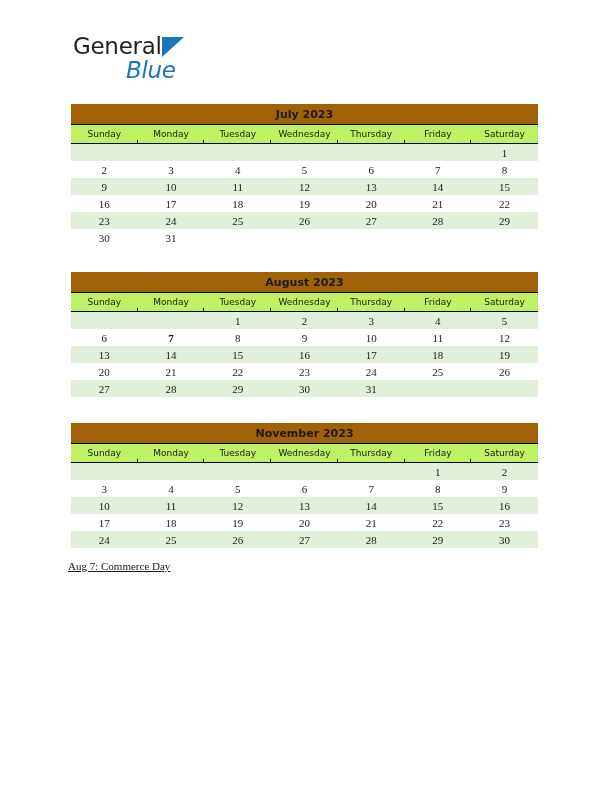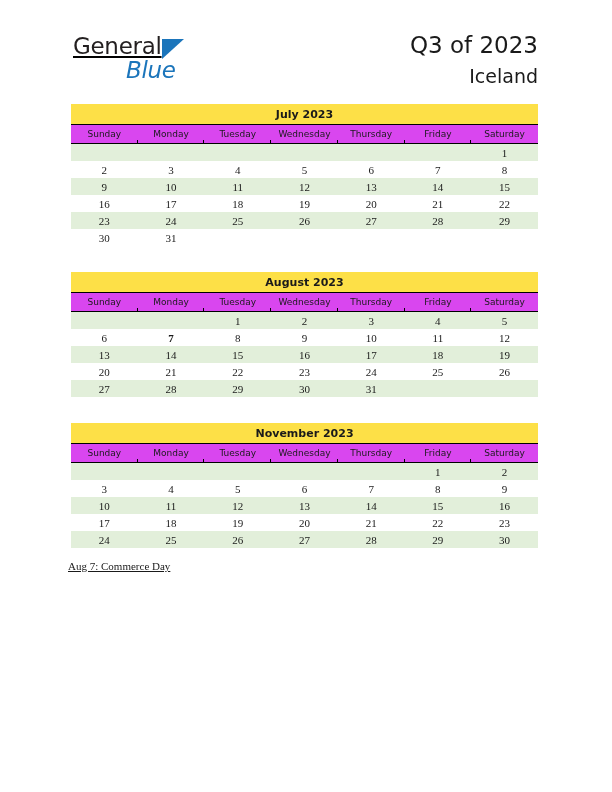--- a/index.html
+++ b/index.html
@@ -37,22 +37,21 @@
     left: 73px;
     top: 33px;
     width: 210px;
     height: 56px;
   }
   .logo-row1 {
     position: absolute;
     left: 0;
     top: 0;
     display: flex;
-    align-items: flex-end;
-    text-decoration: underline;
+    align-items: flex-start;
   }
   .logo-general {
     font-family: "DejaVu Sans", "Liberation Sans", sans-serif;
     font-size: 23px;
     letter-spacing: -0.3px;
     color: #231f20;
     line-height: 26px;
   }
   .logo-tri {
     width: 0;
@@ -105,21 +104,21 @@
   }
 
   .month-block {
     width: 467px;
     margin-bottom: 26px;
   }
 
   .month-title {
     height: 21px;
     line-height: 21px;
-    background: #fde047;
+    background: #a16207;
     text-align: center;
     font-family: "DejaVu Sans", "Liberation Sans", sans-serif;
     font-weight: bold;
     font-size: 11px;
     color: #1a1a1a;
     border-bottom: 1.6px solid #000000;
     box-sizing: border-box;
   }
 
   table.cal {
@@ -127,21 +126,21 @@
     border-collapse: collapse;
     table-layout: fixed;
   }
   table.cal th {
     height: 18px;
     font-family: "DejaVu Sans", "Liberation Sans", sans-serif;
     font-weight: normal;
     font-size: 9px;
     color: #1a1a1a;
     text-align: center;
-    background: #d946ef;
+    background: #bef264;
     border-bottom: 1.4px solid #000000;
     border-right: 1px solid #000000;
     padding: 0;
     vertical-align: middle;
   }
   table.cal th:last-child { border-right: none; }
 
   
   table.cal th {
     position: relative;
@@ -201,24 +200,20 @@
   <div class="header">
 
     <div class="logo">
       <div class="logo-row1">
         <span class="logo-general">General</span>
         <span class="logo-tri"></span>
       </div>
       <span class="logo-blue">Blue</span>
     </div>
 
-    <div class="title-block">
-      <div class="title-main">Q3 of 2023</div>
-      <div class="title-sub">Iceland</div>
-    </div>
 
   </div>
 
   <div class="months" id="months-container">
       <div class="month-block">
         <div class="month-title">July 2023</div>
         <table class="cal">
           <thead>
             <tr>
               <th>Sunday</th>

